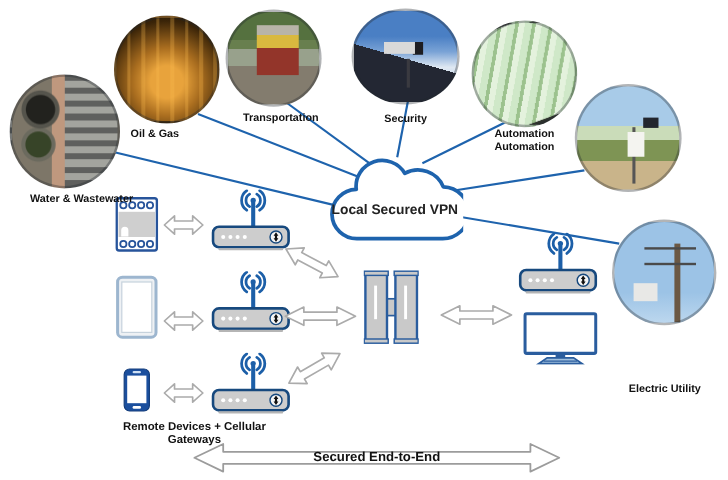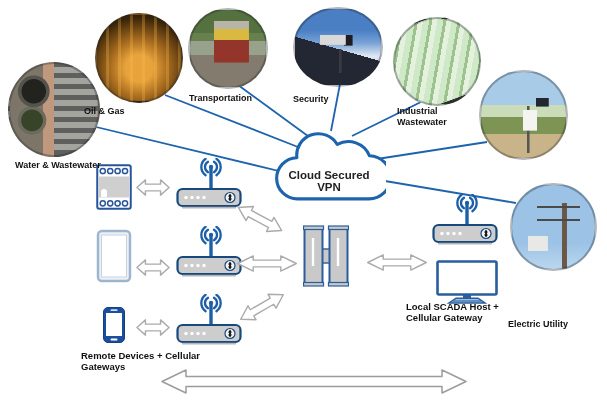--- a/index.html
+++ b/index.html
@@ -4,21 +4,21 @@
 <style>
   html,body{margin:0;padding:0;background:#fff;}
   #stage{position:relative;width:607px;height:400px;background:#fff;overflow:hidden;
          font-family:"Liberation Sans", sans-serif;}
   svg{display:block;}
   .lines{position:absolute;left:0;top:0;z-index:1;}
   .lines line{stroke:#1e63ad;stroke-width:1.8;}
   .photo{position:absolute;border-radius:50%;z-index:2;border:2px solid rgba(35,40,45,.35);
          box-sizing:border-box;}
   .lbl{position:absolute;z-index:3;font-weight:bold;font-size:9px;line-height:10.5px;
-       color:#111;}
+       color:#111;text-align:center;}
   .cloud-wrap{position:absolute;z-index:2;}
   .cloud-label{position:absolute;z-index:3;font-weight:bold;font-size:11.5px;color:#222;
                text-align:center;}
   .dev{position:absolute;z-index:2;}
   .arrow{position:absolute;z-index:2;}
   .bigarrow-label{position:absolute;z-index:3;font-weight:bold;font-size:11px;color:#111;
                   text-align:center;}
   
   .ph-water{background-image:
      radial-gradient(circle at 27% 30%, #22221e 0 13%, #55544c 14% 17%, transparent 18%),
@@ -85,29 +85,29 @@
   <div class="photo ph-transport" style="left:188px;top:8px;width:80px;height:81px;"></div>
   <div class="photo ph-security" style="left:293px;top:7px;width:90px;height:80px;"></div>
   <div class="photo ph-industrial" style="left:393px;top:17px;width:88px;height:89px;"></div>
   <div class="photo ph-environment" style="left:479px;top:70px;width:89px;height:90px;"></div>
   <div class="photo ph-electric" style="left:510px;top:183px;width:87px;height:88px;"></div>
 
   <div class="lbl" style="left:0px;top:160px;width:106px;margin-left:15px;">Water &amp; Wastewater</div>
   <div class="lbl" style="left:84px;top:106px;width:90px;">Oil &amp; Gas</div>
   <div class="lbl" style="left:189px;top:93px;width:90px;">Transportation</div>
   <div class="lbl" style="left:293px;top:94px;width:90px;">Security</div>
-  <div class="lbl" style="left:397px;top:106px;width:80px;">Industrial Wastewater</div>
+  <div class="lbl" style="left:397px;top:106px;width:80px;">Automation Automation</div>
   <div class="lbl" style="left:508px;top:273px;width:92px;margin-top:46px;">Electric Utility</div>
 
   <div class="cloud-wrap" style="left:272px;top:129px;">
     <svg width="114" height="74" viewBox="0 -6 110 72" preserveAspectRatio="none">
       <path d="M25 62 a20 20 0 0 1 -1 -40 a21 21 0 0 1 39 -13 a22 22 0 0 1 31 11 a17 17 0 0 1 -1 42 z" fill="#ffffff" stroke="#1e63ad" stroke-width="3" stroke-linejoin="round"></path>
     </svg>
   </div>
-  <div class="cloud-label" style="left:276px;top:169px;width:106px;">Cloud Secured VPN</div>
+  <div class="cloud-label" style="left:276px;top:169px;width:106px;">Local Secured VPN</div>
 
   <div class="dev" style="left:96px;top:164px;">
     <svg width="36" height="46" viewBox="0 0 36 46">
       <rect x="1.25" y="1.25" width="33.5" height="43.5" rx="2" fill="#fff" stroke="#27549b" stroke-width="2"></rect>
       <rect x="2.8" y="12.5" width="30.4" height="21" fill="#cfcfcf"></rect>
       <circle cx="6.8" cy="7" r="2.6" fill="#fff" stroke="#27549b" stroke-width="1.5"></circle>
       <circle cx="14.2" cy="7" r="2.6" fill="#fff" stroke="#27549b" stroke-width="1.5"></circle>
       <circle cx="21.6" cy="7" r="2.6" fill="#fff" stroke="#27549b" stroke-width="1.5"></circle>
       <circle cx="29" cy="7" r="2.6" fill="#fff" stroke="#27549b" stroke-width="1.5"></circle>
       <path d="M5 33 v-5 a3 3 0 0 1 6 0 v5 z" fill="#fff"></path>
@@ -265,21 +265,21 @@
     </svg>
   </div>
 
   <div class="arrow" style="left:366px;top:252px;">
     <svg width="62" height="21" viewBox="0 0 36 22" preserveAspectRatio="none">
       <polygon points="1,11 10,3 10,7.5 26,7.5 26,3 35,11 26,19 26,14.5 10,14.5 10,19" fill="#fff" stroke="#ababab" stroke-width="1.4" stroke-linejoin="round" vector-effect="non-scaling-stroke"></polygon>
     </svg>
   </div>
 
   <div class="lbl" style="left:81px;top:351px;width:162px;font-size:9.5px;">Remote Devices + Cellular Gateways</div>
-  <div class="lbl" style="left:406px;top:302px;width:116px;font-size:9.5px;">Local SCADA Host + Cellular Gateway</div>
 
   <div class="arrow" style="left:160px;top:368px;">
     <svg width="308" height="27" viewBox="0 0 308 27">
       <polygon points="2,13.5 26,2 26,8.5 282,8.5 282,2 306,13.5 282,25 282,18.5 26,18.5 26,25" fill="#fff" stroke="#9c9c9c" stroke-width="1.5" stroke-linejoin="round"></polygon>
     </svg>
   </div>
+  <div class="bigarrow-label" style="left:160px;top:375px;width:308px;">Secured End-to-End</div>
 
 </div>
 
 </body></html>

